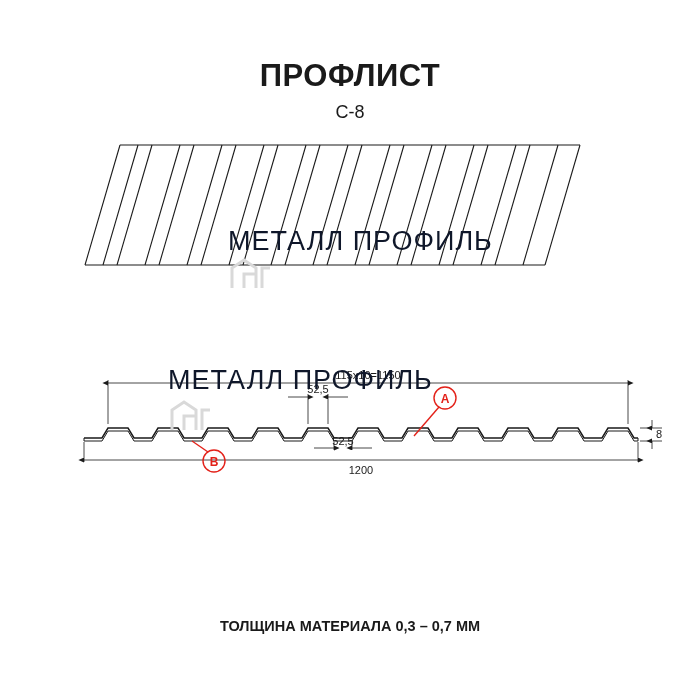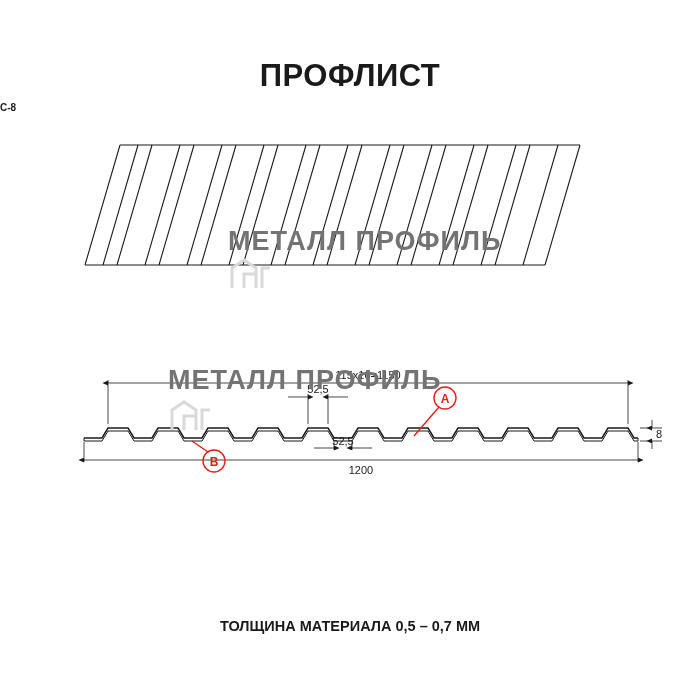--- a/index.html
+++ b/index.html
@@ -31,44 +31,44 @@
     font-size: 31px;
     font-weight: bold;
     letter-spacing: 0.5px;
     color: #1a1a1a;
   }
   .subtitle {
     position: absolute;
     top: 102px;
     left: 0;
     width: 700px;
-    text-align: left;
-    font-size: 10px;
-    font-weight: bold;
+    text-align: center;
+    font-size: 18px;
+    font-weight: normal;
     color: #1a1a1a;
   }
   .iso-wrap {
     position: absolute;
     top: 140px;
     left: 60px;
     width: 580px;
     height: 160px;
   }
   .section-wrap {
     position: absolute;
     top: 350px;
     left: 56px;
     width: 610px;
     height: 140px;
   }
   .watermark {
     position: absolute;
     pointer-events: none;
-    color: #737373;
-    font-weight: bold;
+    color: #0f172a;
+    font-weight: normal;
     font-family: "Liberation Sans", sans-serif;
     white-space: nowrap;
   }
   .wm1 {
     top: 226px;
     left: 228px;
     font-size: 27px;
     letter-spacing: 1px;
   }
   .wm2 {
@@ -274,15 +274,15 @@
   <div class="watermark wm2">МЕТАЛЛ ПРОФИЛЬ</div>
 
   <svg class="wm-logo" style="top:398px; left:168px;" width="46" height="36" viewBox="0 0 46 36">
     <g fill="none" stroke="#d9d9d9" stroke-width="3">
       <path d="M4 32 L4 12 L16 4 L28 12 L28 32"></path>
       <path d="M16 32 L16 18 L28 18"></path>
       <path d="M34 32 L34 12 L42 12"></path>
     </g>
   </svg>
 
-  <div class="footer">ТОЛЩИНА МАТЕРИАЛА 0,5 – 0,7 ММ</div>
+  <div class="footer">ТОЛЩИНА МАТЕРИАЛА 0,3 – 0,7 ММ</div>
 
 </div>
 
 </body></html>

